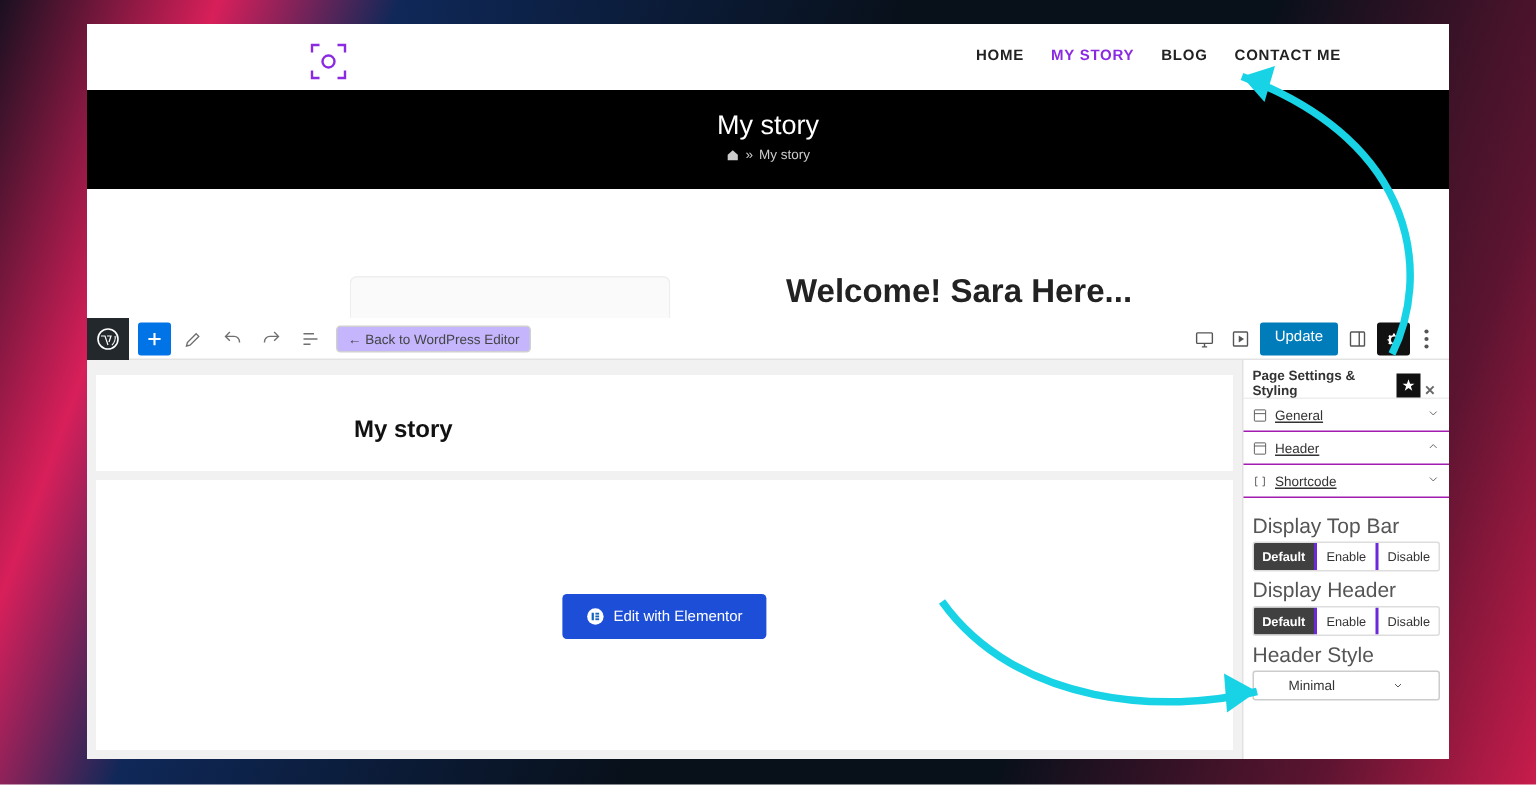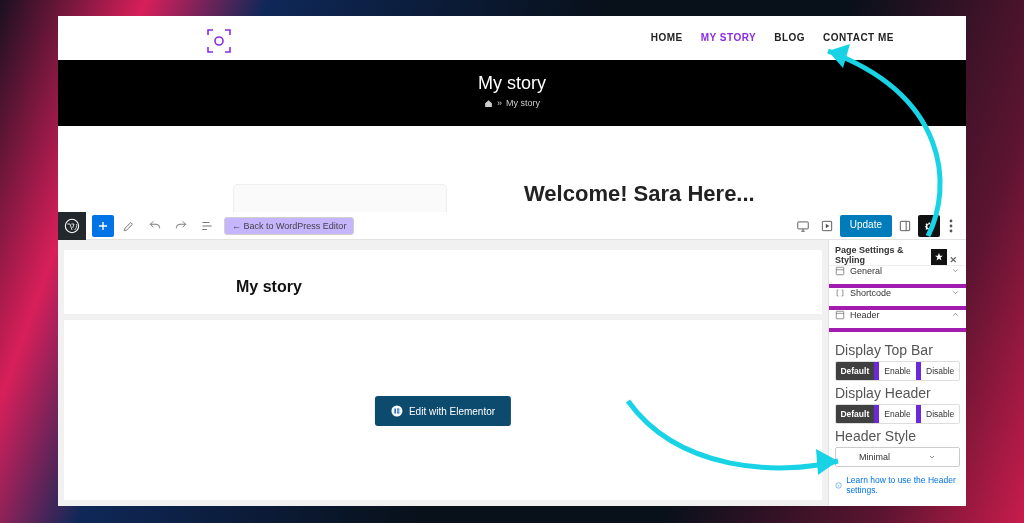--- a/index.html
+++ b/index.html
@@ -89,46 +89,46 @@
     position:absolute; left:6px; top:10px; width:758px; height:64px; background:#fff;
   }
   .canvas-title {
     position:absolute; left:172px; top:28px; font-size:16px; font-weight:800; color:#111;
   }
   .canvas-inner2 {
     position:absolute; left:6px; top:80px; width:758px; height:180px; background:#fff;
   }
   .elementor-btn {
     position:absolute; left:50%; top:76px; transform:translateX(-50%);
-    background:#0c4a6e; color:#fff; font-size:10px; padding:9px 16px; border-radius:3px;
+    background:#1d4ed8; color:#fff; font-size:10px; padding:9px 16px; border-radius:3px;
     display:flex; align-items:center; gap:6px; cursor:pointer;
   }
   .elementor-btn svg { width:12px; height:12px; fill:#fff; }
 
   
   .sidebar {
     position:absolute; right:0; top:28px; width:138px; height:266px; background:#fff; border-left:1px solid #e2e2e2; font-size:9px; color:#333;
   }
   .sb-head {
     height:26px; border-bottom:1px solid #eee; display:flex; align-items:flex-end; padding:0 6px; font-weight:600; font-size:9px;
   }
   .sb-head .star { width:16px; height:16px; background:#111; margin-left:auto; display:flex; align-items:center; justify-content:center; }
   .sb-head .star svg { width:10px; height:10px; fill:#fff; }
   .sb-head .close { width:14px; text-align:center; cursor:pointer; color:#666;}
   .sb-section {
-    height:22px; border-bottom:4px solid #a21caf; display:flex; padding:0 6px; cursor:pointer;
+    height:22px; border-bottom:1px solid #a21caf; display:flex; align-items:center; padding:0 6px; cursor:pointer;text-decoration:underline;
   }
   .sb-section svg.sec-icon { width:10px; height:10px; margin-right:5px; stroke:#555; fill:none; stroke-width:1.5;}
   .sb-section .chev { margin-left:auto; }
   .sb-section .chev svg { width:9px; height:9px; stroke:#555; fill:none; stroke-width:1.6;}
   .sb-body { padding:6px 6px 2px 6px; }
   .sb-label { font-size:14px; color:#555; margin-top:4px; margin-bottom:3px; }
   .seg { display:flex; width:100%; border:1px solid #ddd; border-radius:2px; overflow:hidden; }
   .seg div { flex:1; text-align:center; font-size:8.5px; padding:4px 0; cursor:pointer; }
-  .seg div + div { border-left:5px solid #6d28d9; }
+  .seg div + div { border-left:2px solid #6d28d9; }
   .seg .sel { background:#404040; color:#fff;font-weight:bold; }
   .sb-select {
     width:100%; border:1px solid #ccc; border-radius:2px; padding:4px 23px; font-size:9px; background:#fff;
     display:flex; justify-content:space-between; align-items:center; cursor:pointer; margin-top:2px;
   }
   .sb-help { color:#0073e6; font-size:8.5px; padding:6px; display:flex; align-items:center; gap:4px; }
   .sb-help svg { width:9px; height:9px; stroke:#0073e6; fill:none; stroke-width:1.6; }
 
   
   .arrow { position:absolute; pointer-events:none; }
@@ -276,36 +276,36 @@
             <path d="M3 9h18"></path>
           </svg>
         <span>General</span>
         <span class="chev"><svg viewBox="0 0 24 24">
               <path d="M6 9l6 6 6-6"></path>
             </svg></span>
       </div>
 
       <div class="sb-section">
         <svg class="sec-icon" viewBox="0 0 24 24">
+            <rect x="3" y="3" width="18" height="18" rx="1"></rect>
+            <path d="M3 8h18"></path>
+          </svg>
+        <span>Header</span>
+        <span class="chev"><svg viewBox="0 0 24 24">
+              <path d="M6 15l6-6 6 6"></path>
+            </svg></span>
+      </div>
+
+      <div class="sb-section">
+        <svg class="sec-icon" viewBox="0 0 24 24">
             <path d="M8 5H5v14h3M16 5h3v14h-3"></path>
           </svg>
         <span>Shortcode</span>
         <span class="chev"><svg viewBox="0 0 24 24">
               <path d="M6 9l6 6 6-6"></path>
-            </svg></span>
-      </div>
-
-      <div class="sb-section">
-        <svg class="sec-icon" viewBox="0 0 24 24">
-            <rect x="3" y="3" width="18" height="18" rx="1"></rect>
-            <path d="M3 8h18"></path>
-          </svg>
-        <span>Header</span>
-        <span class="chev"><svg viewBox="0 0 24 24">
-              <path d="M6 15l6-6 6 6"></path>
             </svg></span>
       </div>
 
       <div class="sb-body">
         <div class="sb-label">Display Top Bar</div>
         <div class="seg">
           <div class="sel">Default</div>
           <div>Enable</div>
           <div>Disable</div>
         </div>
@@ -319,27 +319,20 @@
 
         <div class="sb-label">Header Style</div>
         <div class="sb-select">
           <span>Minimal</span>
           <svg width="8" height="8" viewBox="0 0 24 24">
               <path d="M6 9l6 6 6-6" stroke="#555" fill="none" stroke-width="2"></path>
             </svg>
         </div>
       </div>
 
-      <div class="sb-help">
-        <svg viewBox="0 0 24 24">
-            <circle cx="12" cy="12" r="9"></circle>
-            <path d="M12 8v.01M12 11v5"></path>
-          </svg>
-        <span>Learn how to use the Header settings.</span>
-      </div>
     </div>
   </div>
 
   <svg class="arrow" style="left:730px; top:20px; width:170px; height:210px;" viewBox="0 0 170 210">
     <path d="M140 200 C 165 150, 160 60, 40 15"></path>
     <polygon class="head" points="40,15 62,8 55,32"></polygon>
   </svg>
   <svg class="arrow" style="left:560px; top:375px; width:230px; height:100px;" viewBox="0 0 230 100">
     <path d="M10 10 C 60 80, 160 85, 220 70"></path>
     <polygon class="head" points="220,70 198,58 200,84"></polygon>

